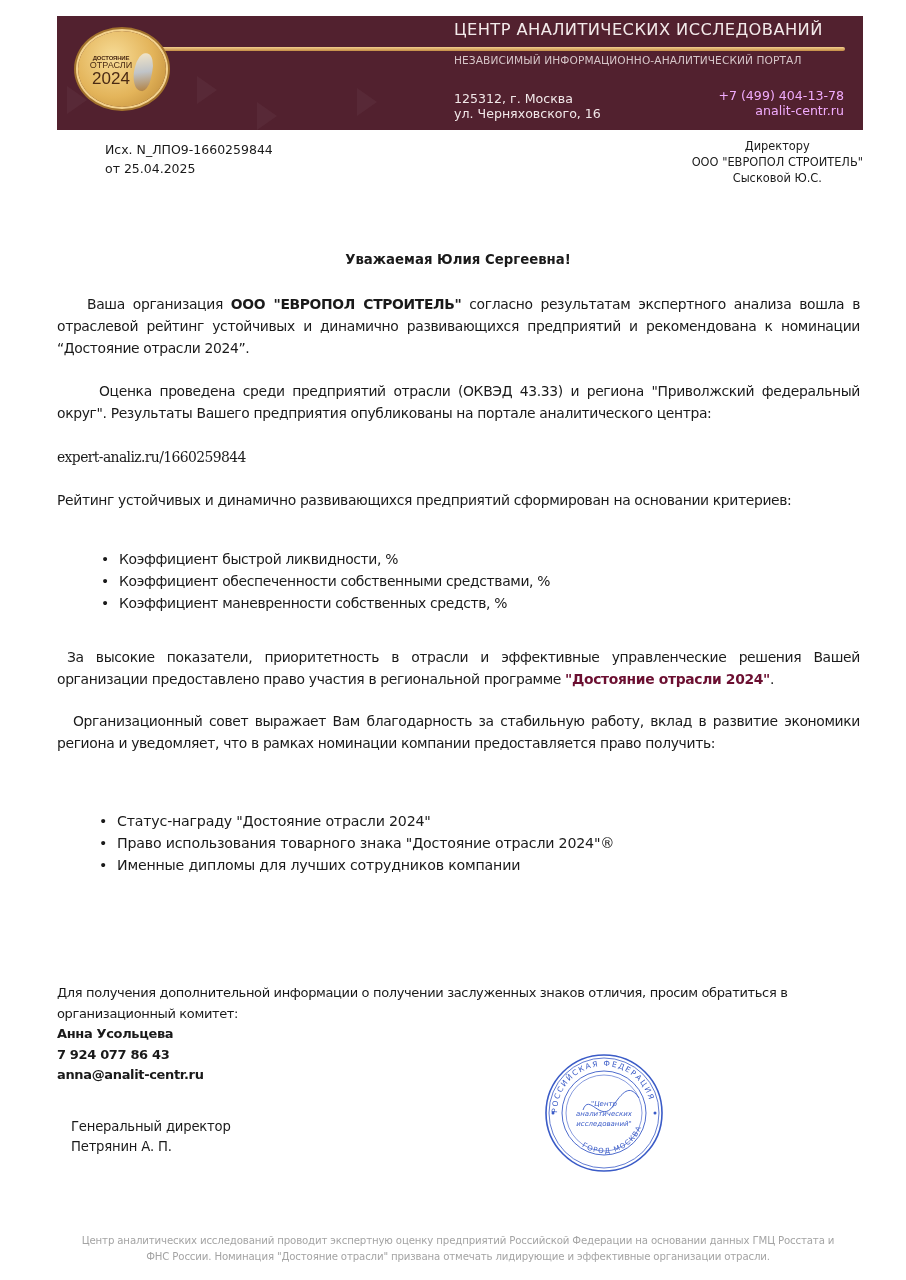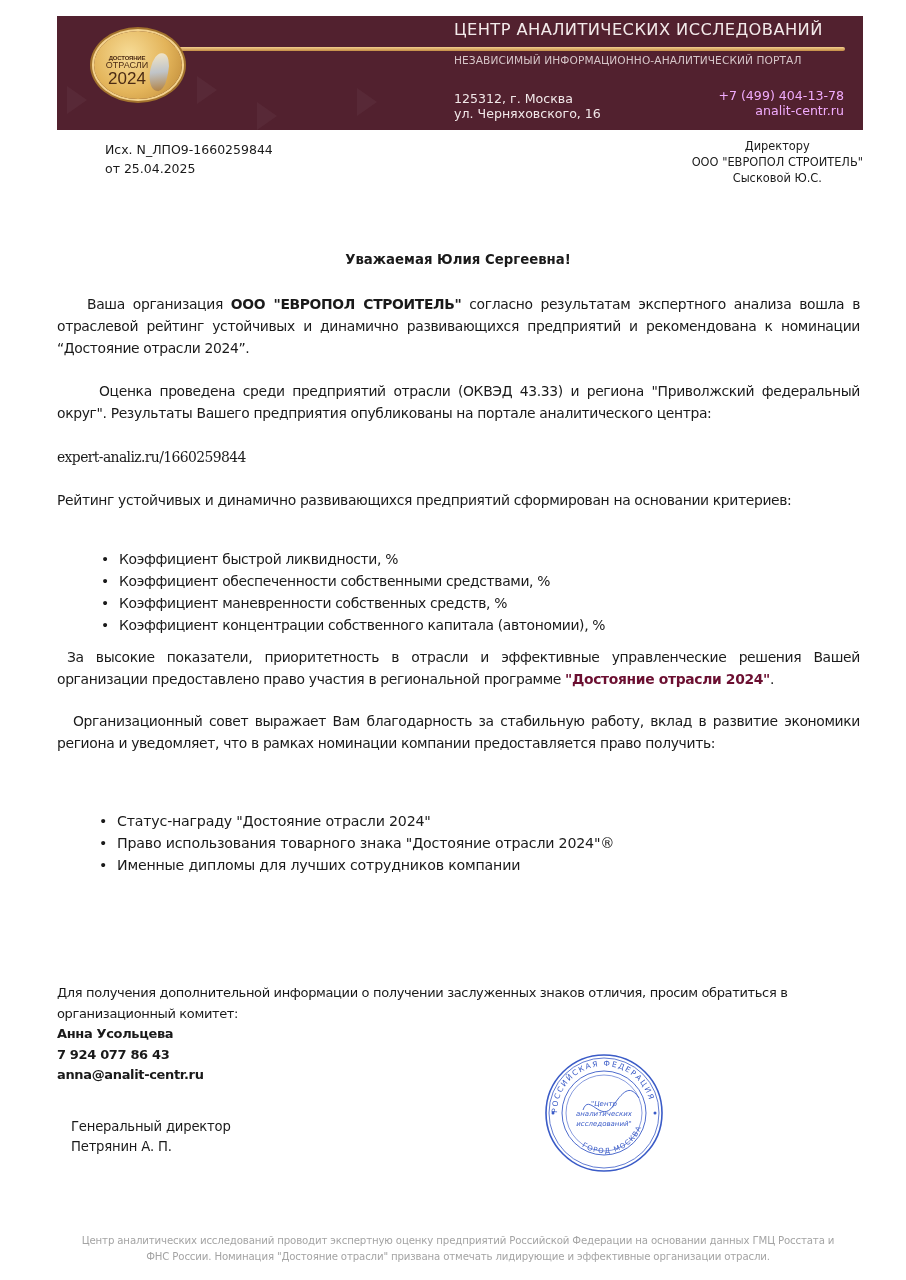--- a/index.html
+++ b/index.html
@@ -4,21 +4,21 @@
 <style>
   html, body { margin: 0; padding: 0; background: #ffffff; }
   body { width: 906px; height: 1280px; position: relative; overflow: hidden;
          font-family: "DejaVu Sans", sans-serif; color: #1a1a1a; }
   .header { position: absolute; left: 57px; top: 16px; width: 806px; height: 114px;
             background: #52212f; overflow: hidden; }
   .header .tri { position: absolute; width: 0; height: 0; border-top: 14px solid transparent;
                  border-bottom: 14px solid transparent; border-left: 20px solid rgba(255,255,255,0.04); }
   .gold-line { position: absolute; left: 100px; right: 18px; top: 31px; height: 4px;
                background: linear-gradient(to bottom, #f3cf8e, #c48c45); border-radius: 2px; }
-  .medal { position: absolute; left: 37px; top: 15px; width: 88px; height: 68px; border-radius: 50%;
+  .medal { position: absolute; left: 21px; top: 15px; width: 88px; height: 76px; border-radius: 50%;
            background: radial-gradient(circle at 40% 35%, #f7dc97 0%, #e3b45a 55%, #b98433 100%);
            box-shadow: 0 0 0 2px #f3d28e, 0 0 0 4px #a2722d; }
   .medal-text { position: absolute; left: 9px; top: 24px; width: 48px; text-align: center;
                 color: #4b2b14; font-family: "Liberation Sans", sans-serif; line-height: 1; }
   .medal-text .m1 { font-size: 6px; font-weight: bold; letter-spacing: -0.2px; }
   .medal-text .m2 { font-size: 9px; }
   .medal-text .m3 { font-size: 17px; }
   .medal-flame { position: absolute; left: 56px; top: 22px; width: 18px; height: 38px; border-radius: 50% 50% 40% 60%;
                  background: linear-gradient(160deg, #f6e8c8, #c0c4c8 50%, #b07d3a); transform: rotate(12deg); }
   .hdr-title { position: absolute; left: 397px; top: 4px; color: #f3eaea; font-size: 16.3px;
@@ -103,21 +103,20 @@
 <div class="para" style="top:446px">
   <a class="link">expert-analiz.ru/1660259844</a>
 </div>
 
 <div class="para" style="top:489px">Рейтинг устойчивых и динамично развивающихся предприятий сформирован на основании критериев:</div>
 
 <ul class="bullets" style="top:535px">
   <li>Коэффициент быстрой ликвидности, %</li>
   <li>Коэффициент обеспеченности собственными средствами, %</li>
   <li>Коэффициент маневренности собственных средств, %</li>
-  <li>Коэффициент концентрации собственного капитала (автономии), %</li>
 </ul>
 
 <div class="para" style="top:646px;text-indent:10px">
   <span>За высокие показатели, приоритетность в отрасли и эффективные управленческие решения Вашей организации предоставлено право участия в региональной программе </span><span class="accent">"Достояние отрасли 2024"</span><span>.</span>
 </div>
 
 <div class="para" style="top:710px;text-indent:16px">Организационный совет выражает Вам благодарность за стабильную работу, вклад в развитие экономики региона и уведомляет, что в рамках номинации компании предоставляется право получить:</div>
 
 <ul class="bullets" style="top:797px;left:86px;font-size:14.2px;letter-spacing:-0.2px">
   <li>Статус-награду "Достояние отрасли 2024"</li>

